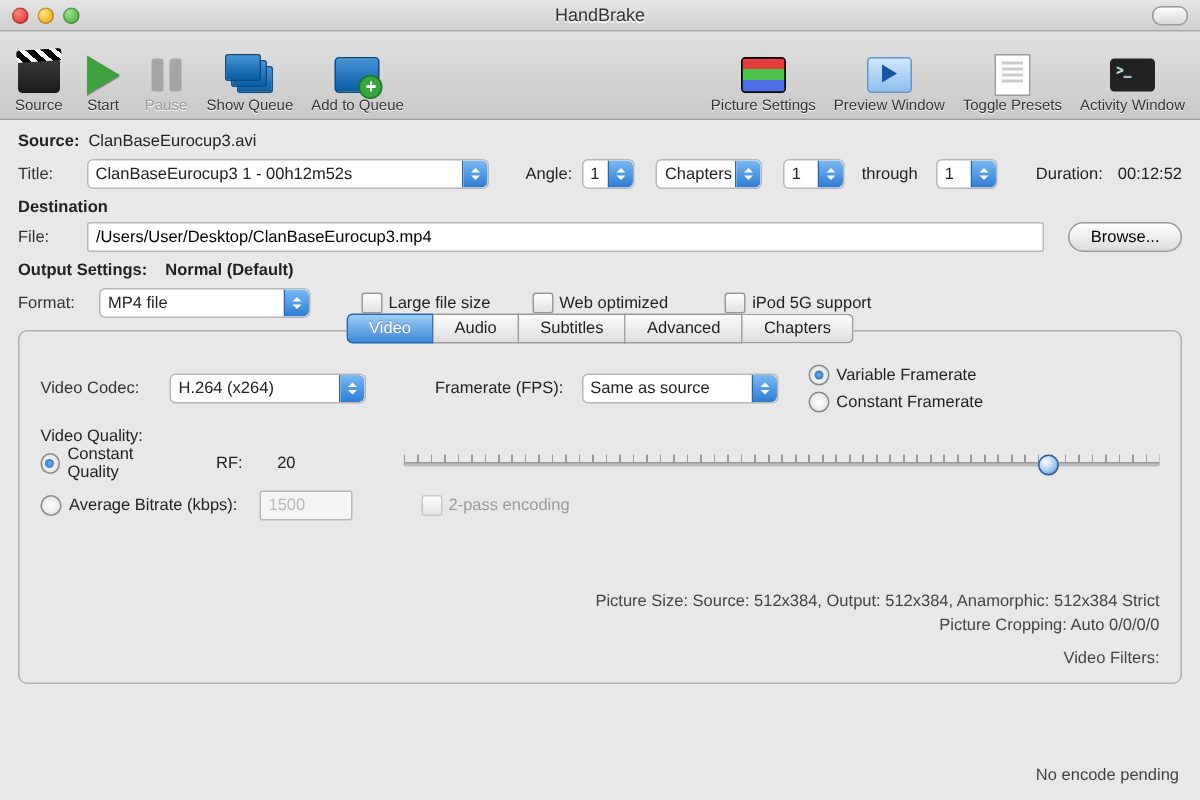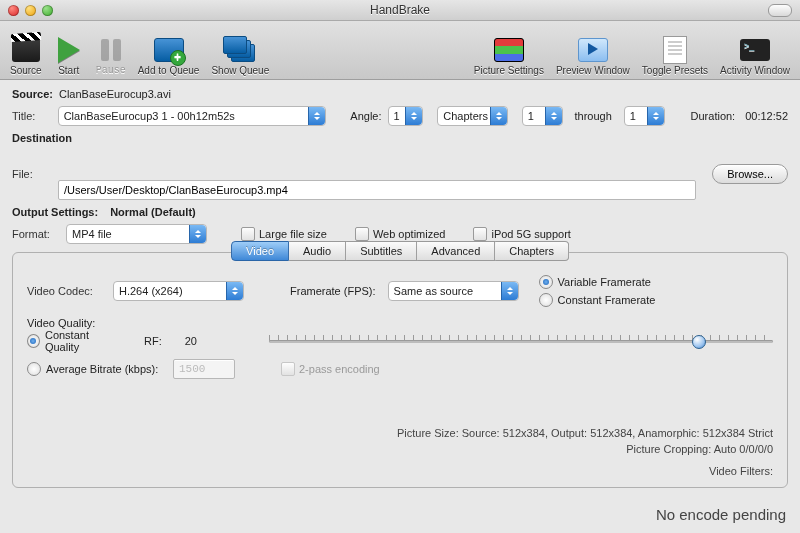--- a/index.html
+++ b/index.html
@@ -75,22 +75,22 @@
 .radio .dot{ width:12px;height:12px;border:1px solid #8a8a8a;border-radius:50%; background:radial-gradient(#fff,#ddd); display:flex; align-items:center; justify-content:center;}
 .radio.sel .dot::after{content:"";width:6px;height:6px;border-radius:50%;background:radial-gradient(#6fb0f0,#1b63b8);}
 
 
 .slider{ position:relative; height:16px; flex:1; }
 .slider .track{ position:absolute; left:0; right:0; top:7px; height:3px; background:#bcbcbc; border-radius:2px; box-shadow:inset 0 1px 0 #9a9a9a;}
 .slider .ticks{ position:absolute; left:0; right:0; top:2px; height:6px; background:repeating-linear-gradient(90deg,#9a9a9a,#9a9a9a 1px, transparent 1px, transparent 9px);}
 .slider .thumb{ position:absolute; top:2px; width:12px;height:12px;border-radius:50%; background:radial-gradient(circle at 35% 30%,#fff,#9cc4ef 60%,#3e7ec7); border:1px solid #2b608f;}
 
 .footer-line{ font-size:11px; color:#444; margin-top:20px;text-align:right;}
-.status{ position:absolute; right:14px; bottom:10px; font-size:15px; color:#444;}
-.disabled{ color:#9a9a9a;font-family:Liberation Mono, monospace;}
+.status{ position:absolute; right:14px; bottom:10px; font-size:11px; color:#444;}
+.disabled{ color:#9a9a9a;}
 </style>
 </head>
 <body>
 
 <div class="titlebar">
   <div class="traffic">
     <span class="tl-close"></span>
     <span class="tl-min"></span>
     <span class="tl-zoom"></span>
   </div>
@@ -115,31 +115,31 @@
     <div class="ic">
         <div class="ic-pause">
           <span></span>
           <span></span>
         </div>
       </div>
     <span>Pause</span>
   </div>
   <div class="tbtn">
     <div class="ic">
-        <div class="ic-addq"></div>
-      </div>
-    <span>Add to Queue</span>
-  </div>
-  <div class="tbtn">
-    <div class="ic">
         <div class="ic-showq">
           <span></span>
         </div>
       </div>
     <span>Show Queue</span>
+  </div>
+  <div class="tbtn">
+    <div class="ic">
+        <div class="ic-addq"></div>
+      </div>
+    <span>Add to Queue</span>
   </div>
   <div class="spacer"></div>
   <div class="tbtn">
     <div class="ic">
         <div class="ic-pic"></div>
       </div>
     <span>Picture Settings</span>
   </div>
   <div class="tbtn">
     <div class="ic">
@@ -192,21 +192,21 @@
       <span>1</span>
       <div class="cap"></div>
     </div>
     <span style="margin-left:20px">Duration:</span>
     <span style="margin-left:4px">00:12:52</span>
   </div>
 
   <div class="section-title">Destination</div>
   <div class="row">
     <span class="label-n" style="width:40px">File:</span>
-    <input class="txt" style="flex: 1 1 0%; margin-top: 32px;" value="/Users/User/Desktop/ClanBaseEurocup3.mp4">
+    <input class="txt" style="flex: 1 1 0%;" value="/Users/User/Desktop/ClanBaseEurocup3.mp4">
     <button class="btn" style="margin-left:10px">Browse...</button>
   </div>
 
   <div class="row" style="margin-top:4px">
     <span class="label">Output Settings:</span>
     <span style="margin-left:6px;font-weight:bold">Normal (Default)</span>
   </div>
   <div class="row">
     <span class="label-n" style="width:48px">Format:</span>
     <div class="combo aqua" style="width:130px">
@@ -214,21 +214,21 @@
       <div class="cap"></div>
     </div>
     <label class="chk" style="margin-left:28px">
       <span class="box"></span>
       <span>Large file size</span>
     </label>
     <label class="chk" style="margin-left:22px">
       <span class="box"></span>
       <span>Web optimized</span>
     </label>
-    <label class="chk" style="margin-left:22px">
+    <label class="chk" style="margin-left:32px">
       <span class="box"></span>
       <span>iPod 5G support</span>
     </label>
   </div>
 
   <div class="panel">
     <div class="tabs">
       <div class="seg sel">Video</div>
       <div class="seg">Audio</div>
       <div class="seg">Subtitles</div>

